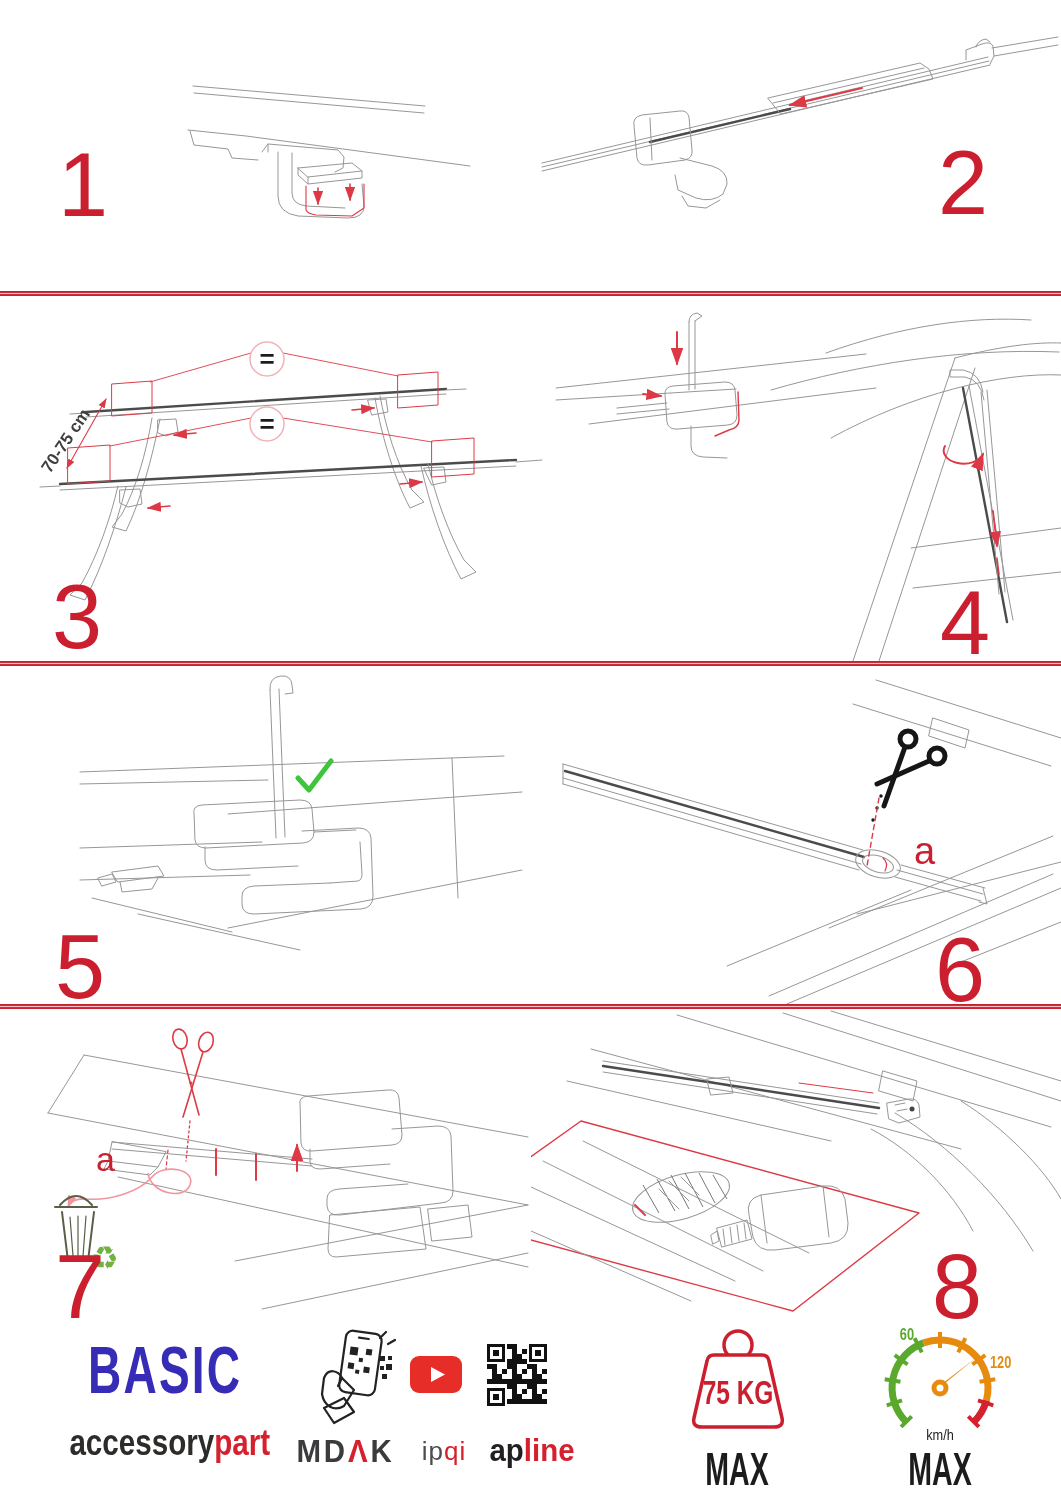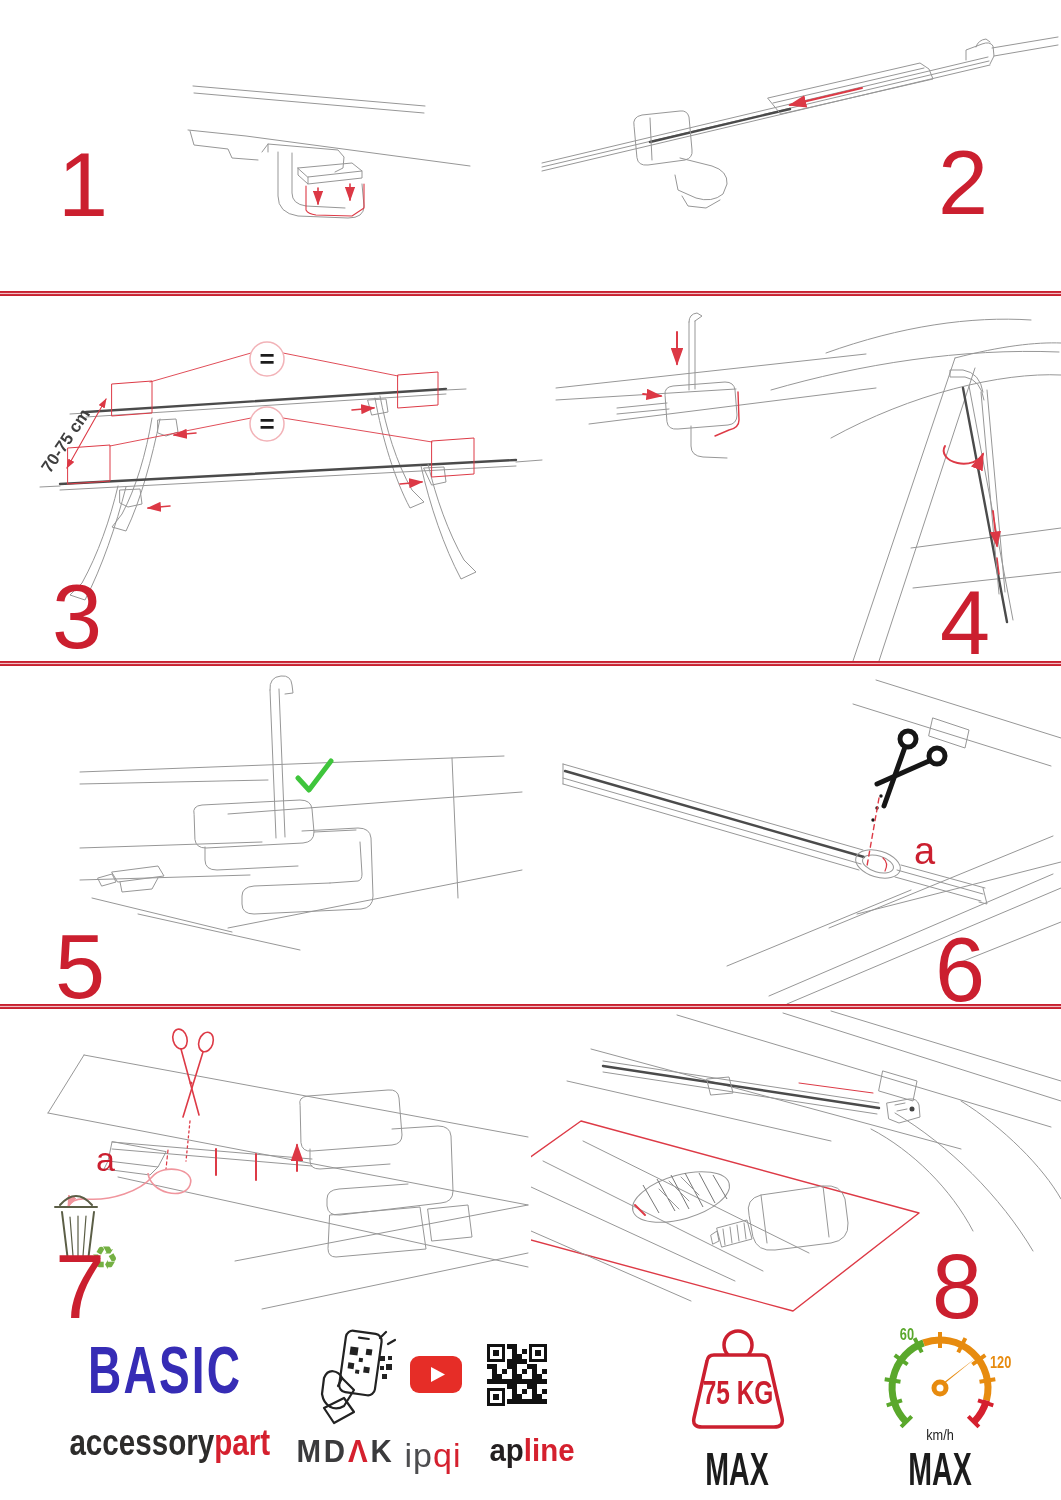--- a/index.html
+++ b/index.html
@@ -29,21 +29,21 @@
       font-size:64px;line-height:1;font-weight:700;color:var(--brand-blue);
       transform:scale(0.72,1.05);transform-origin:center top;letter-spacing:3px;}
   .brand-sub{position:absolute;left:48px;top:1424px;width:214px;text-align:center;
       font-size:37px;line-height:1;font-weight:600;color:var(--logo-dark);
       transform:scaleX(0.80);transform-origin:center top;letter-spacing:0;}
   .brand-sub .red{color:var(--logo-red);}
   .logo-word{position:absolute;text-align:center;line-height:1;transform-origin:center top;}
   .logo-mdak{left:288px;top:1436px;width:115px;font-size:31px;font-weight:700;
       letter-spacing:3px;color:#3b3b3d;transform:scaleX(0.95);}
   .logo-mdak .red{color:var(--logo-red);}
-  .logo-ipqi{left:396px;top:1438px;width:74px;font-size:34px;font-weight:400;
+  .logo-ipqi{left:407px;top:1438px;width:74px;font-size:26px;font-weight:400;
       letter-spacing:1px;color:#4d4d4f;}
   .logo-ipqi .red{color:var(--logo-red);}
   .logo-apline{left:478px;top:1434px;width:108px;font-size:32px;font-weight:600;
       color:#231f20;transform:scaleX(0.92);}
   .logo-apline .red{color:var(--logo-red);}
   .max-label{position:absolute;text-align:center;font-size:46px;line-height:1;font-weight:700;
       color:#1c1c1c;transform:scaleX(0.62);transform-origin:center top;}
   .fsvg{position:absolute;}
 </style>
 </head>

